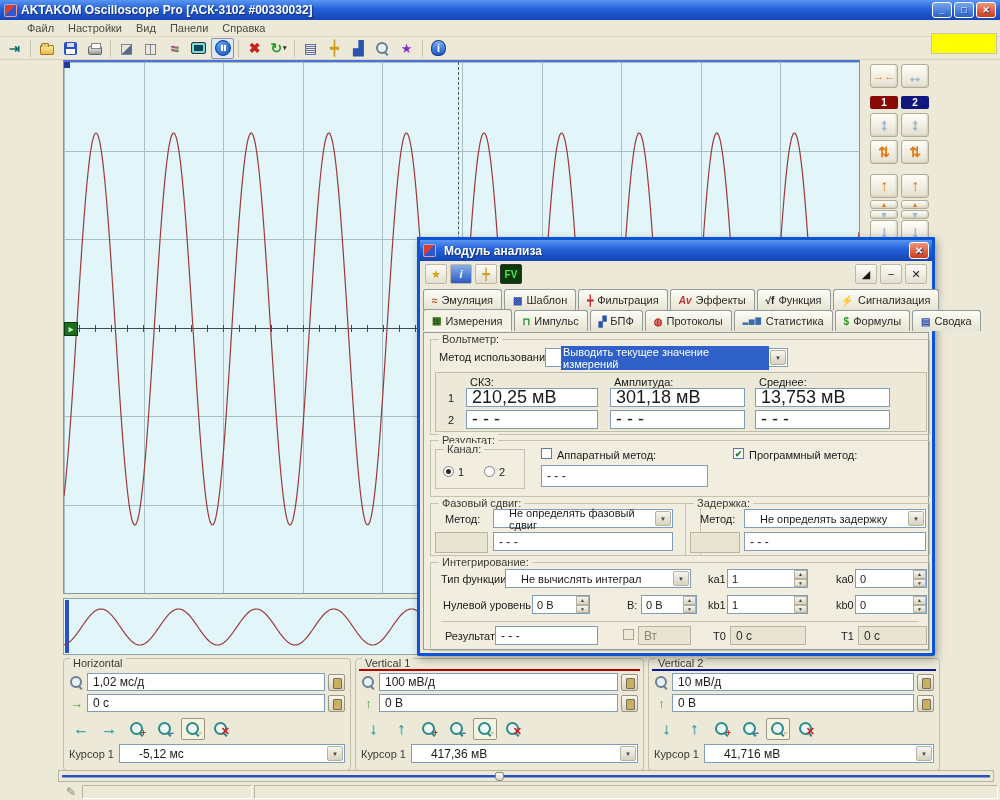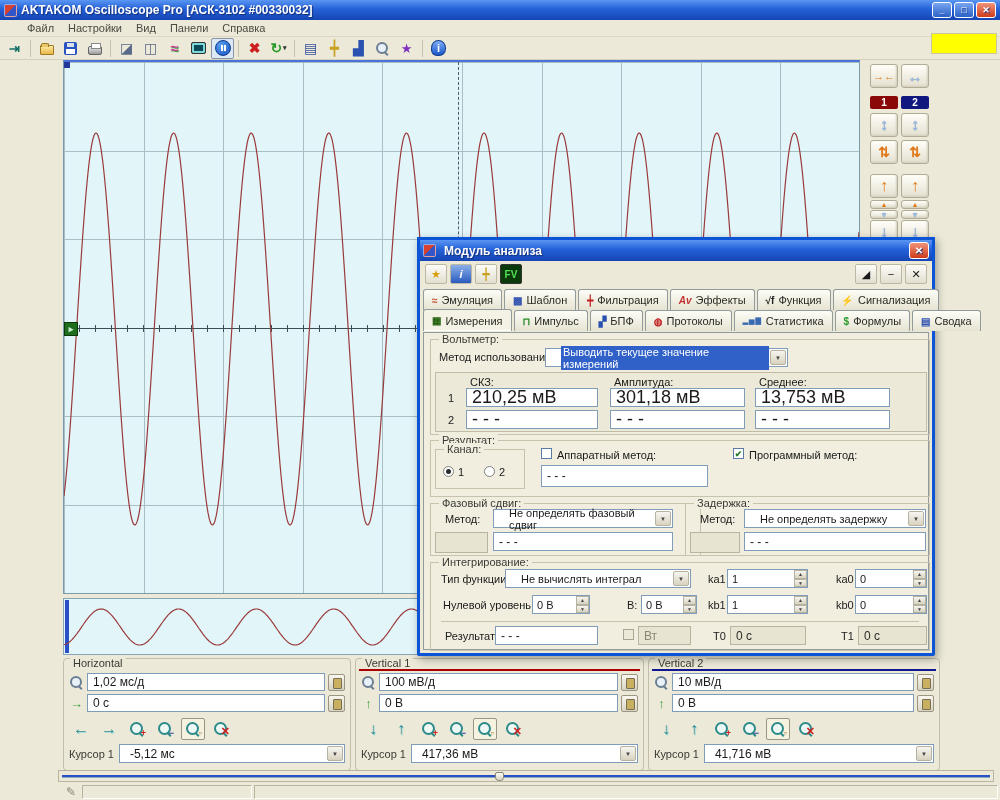--- a/index.html
+++ b/index.html
@@ -77,21 +77,21 @@
 .ztool{width:24px;height:22px;display:flex;align-items:center;justify-content:center;position:relative;border:1px solid transparent}
 .ztool .magS{width:14px;height:14px;position:relative}
 .ztool .magS::before{content:"";position:absolute;left:0;top:0;width:9px;height:9px;border:2px solid #2d8a8a;border-radius:50%;background:#eef8f4}
 .ztool .magS::after{content:"";position:absolute;left:10px;top:10px;width:5px;height:2px;background:#2d8a8a;transform:rotate(45deg);transform-origin:0 0}
 .zov{position:absolute;right:2px;bottom:1px;font-size:9px;font-weight:bold}
 .z-plus{color:#cc2222}.z-minus{color:#223a99}.z-win{color:#b08040}.z-reset{color:#cc2222;font-size:11px}
 .tarr{font-size:16px;font-weight:bold;color:#2d8a96;text-shadow:1px 1px 0 #9adbd4}
 .zpressed{border:1px solid #9a9684;background:#f6f2e0;border-radius:2px}
 .pcursor{display:flex;align-items:center;margin-top:4px;gap:5px}
 .clabel{flex:none;color:#3a3a34}
-.ccombo{flex:1;height:19px;background:#fff;border:1px solid #7f9db9;display:flex;align-items:center;padding-left:10px;position:relative;font-size:12px}
+.ccombo{flex:1;height:19px;background:#fff;border:1px solid #7f9db9;display:flex;align-items:center;padding-left:19px;position:relative;font-size:12px}
 .cbtn{position:absolute;right:1px;top:1px;bottom:1px;width:16px;background:linear-gradient(#f6f5f0,#d8d2bf);border:1px solid #b5b2a1;border-radius:2px;font-size:6px;display:flex;align-items:center;justify-content:center;color:#444}
 
 
 .slider{position:absolute;left:58px;top:770px;width:936px;height:12px;border:1px solid #b8b4a0;background:#ece9d8}
 .strack{position:absolute;left:3px;right:3px;top:4px;height:3px;background:#2a50c8;border-bottom:1px solid #8ab}
 .sthumb{position:absolute;left:436px;top:1px;width:9px;height:9px;background:linear-gradient(#fdfcf6,#d8d4c2);border:1px solid #8a8674;border-radius:2px 2px 40% 40%}
 .statusbar{position:absolute;left:0;top:784px;right:0;height:16px;background:#ece9d8;display:flex;align-items:stretch;gap:2px;padding:1px 2px 1px 0}
 .sb-icon{width:80px;display:flex;justify-content:flex-end;align-items:center;padding-right:4px;color:#8a8676;font-size:12px}
 .sb-cell{border:1px solid;border-color:#b8b4a0 #fff #fff #b8b4a0;background:#ece9d8}
 .sb-c1{width:170px}.sb-c2{flex:1}

